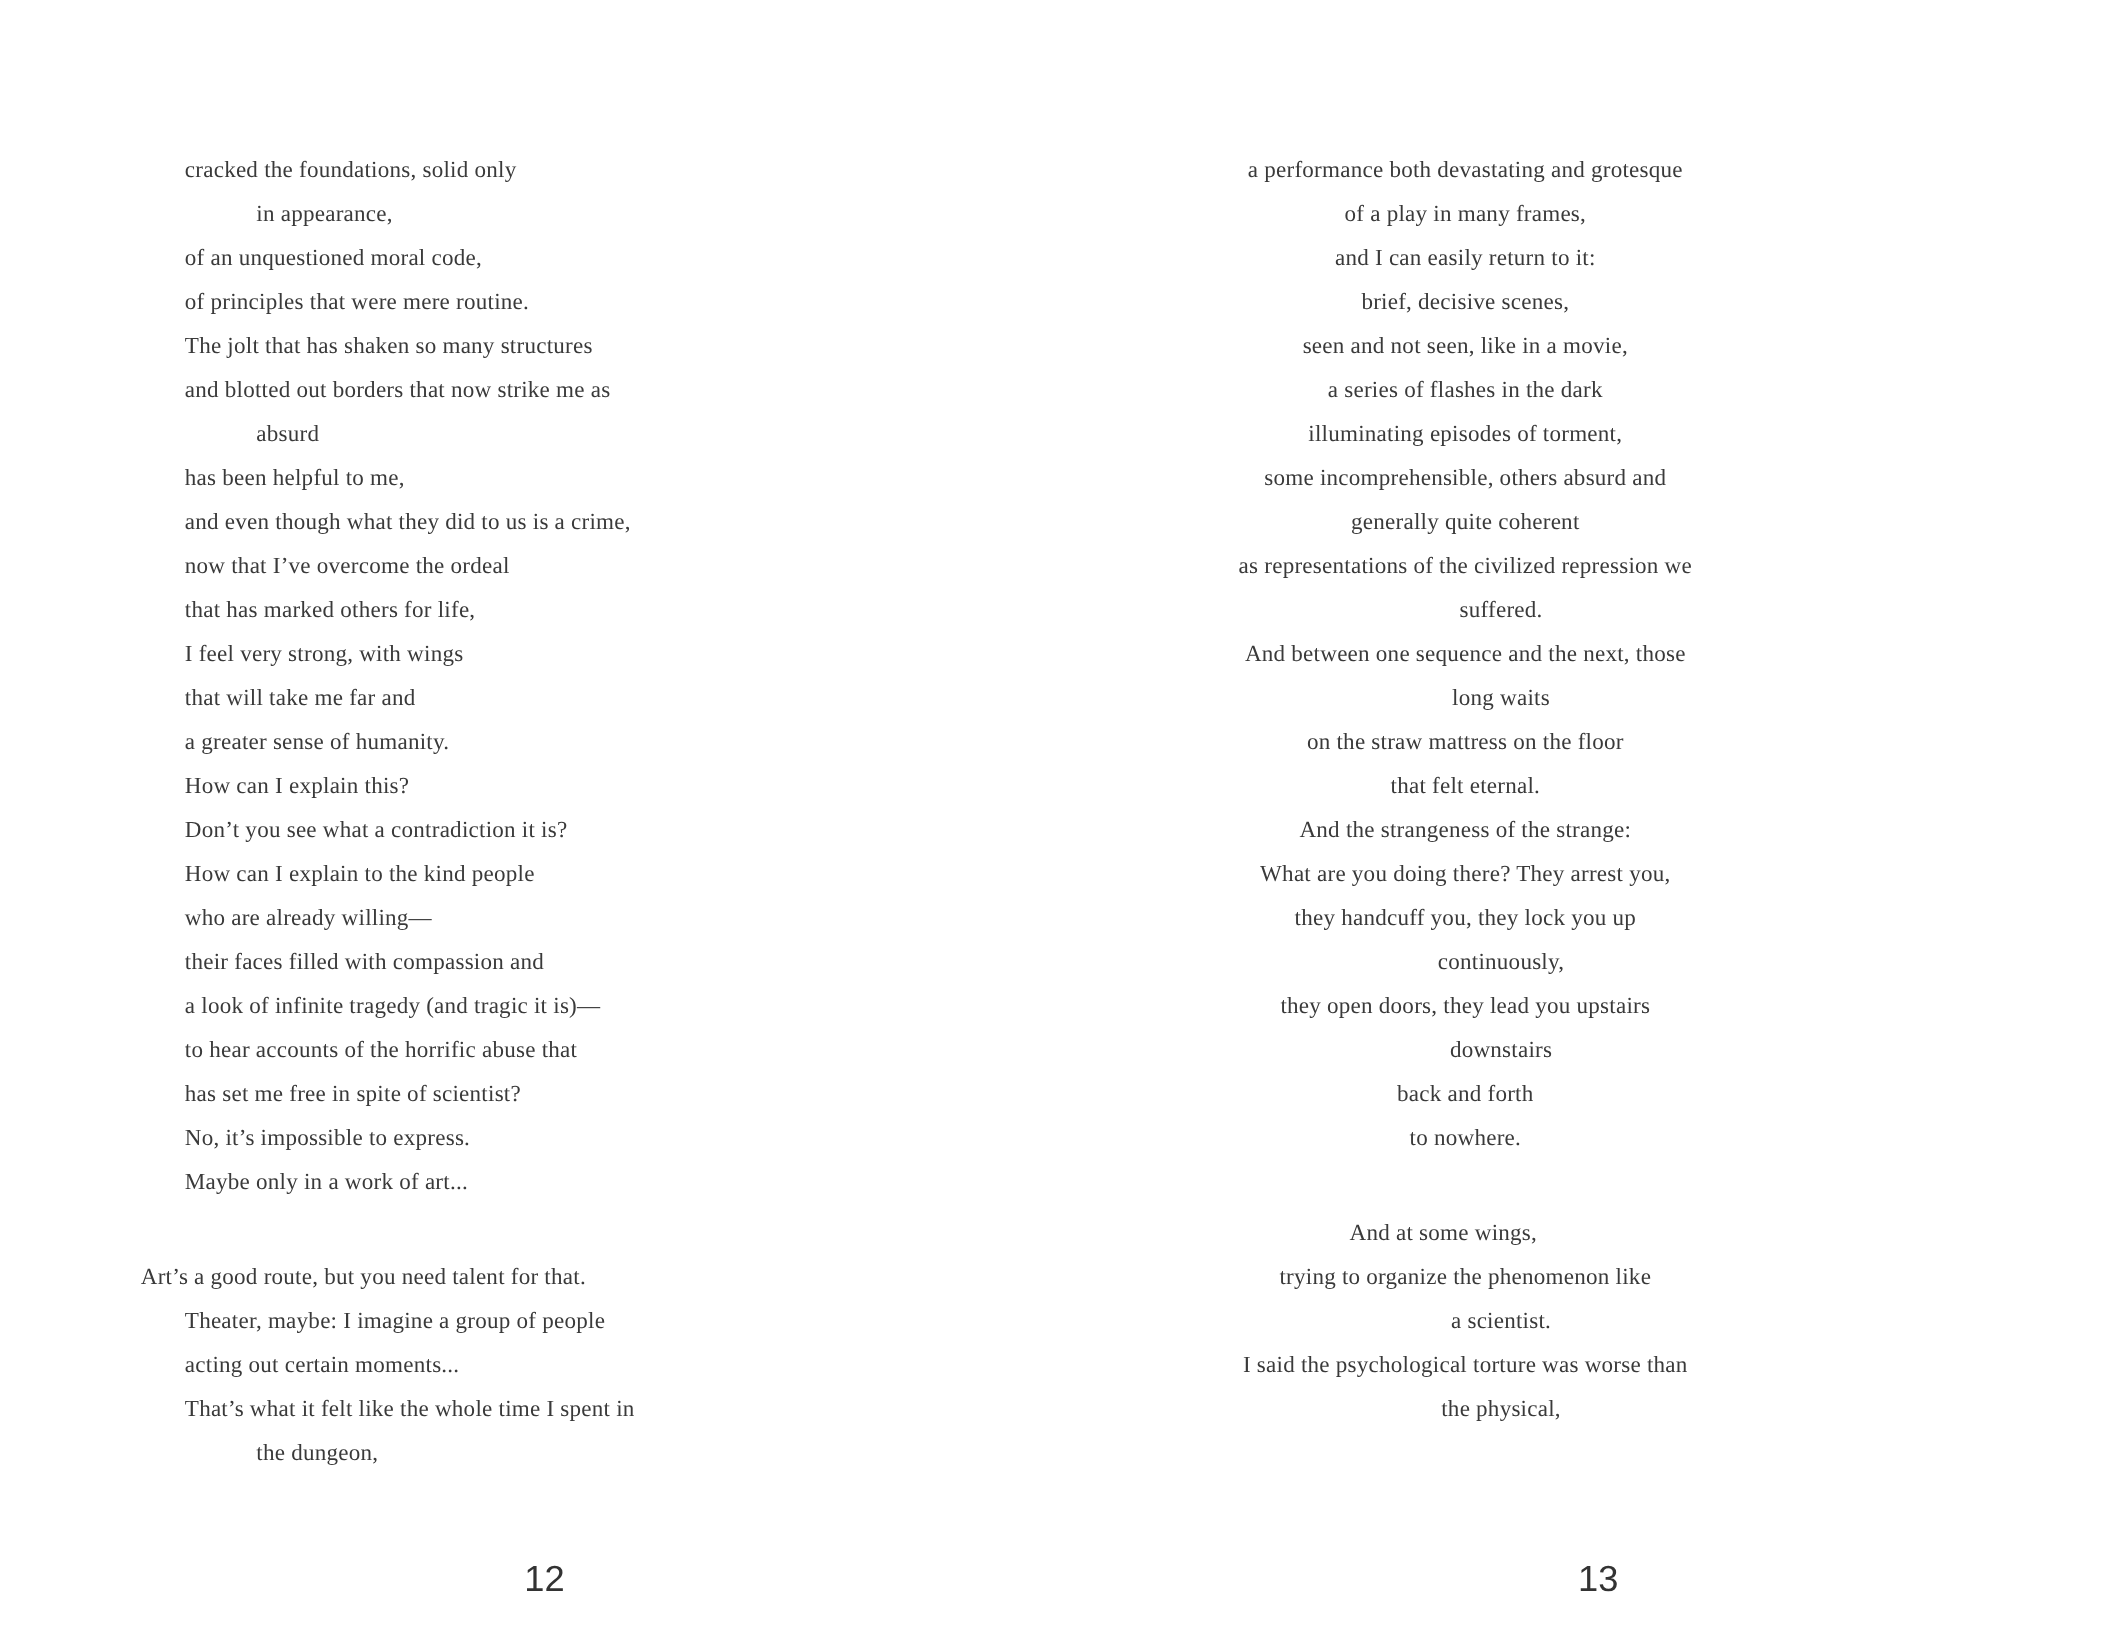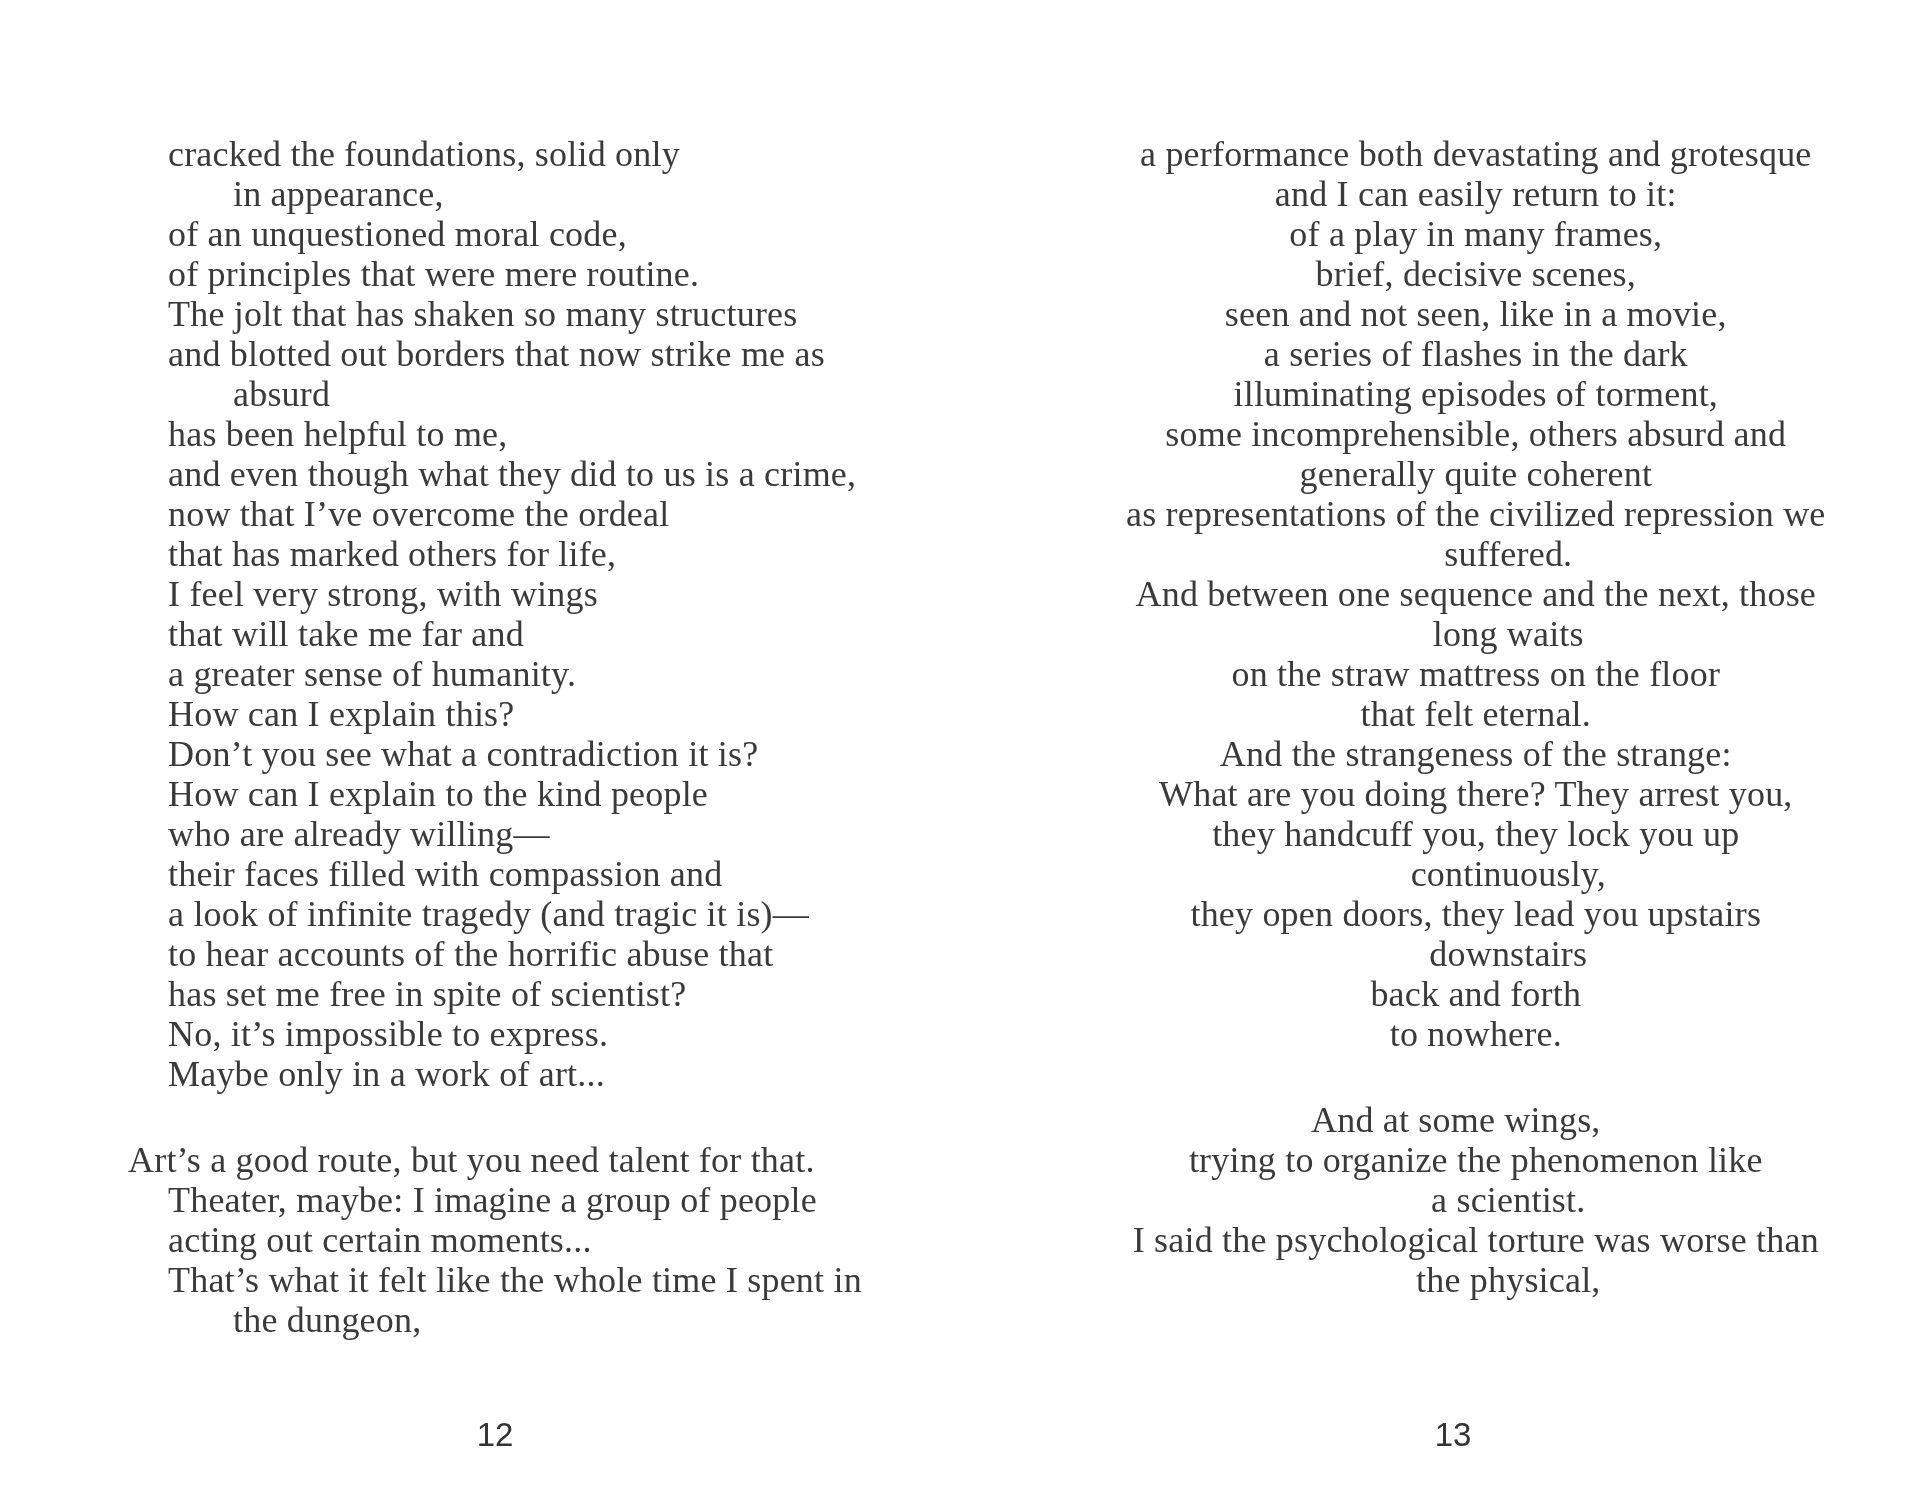--- a/index.html
+++ b/index.html
@@ -27,21 +27,21 @@
     position: absolute;
     top: 134px;
   }
   .page-left  .poem { left: 128px; }
   .page-right .poem { left: 128px; text-align: center; }
 
   .stanza { margin: 0; }
   .stanza + .stanza { margin-top: 46px; }
 
   .line {
-    font-size: 36px;
+    font-size: 21px;
     line-height: 40px;
     color: #3a3a3a;
     white-space: nowrap;
     letter-spacing: 0.2px;
   }
   .i0 { padding-left: 0; }
   .i1 { padding-left: 40px; }
   .i2 { padding-left: 105px; }
 
   .folio {
@@ -96,22 +96,22 @@
           <div class="line i2">the dungeon,</div>
         </div>
       </div>
     <div class="folio">12</div>
   </section>
 
   <section class="page page-right">
     <div class="poem">
         <div class="stanza">
           <div class="line i1">a performance both devastating and grotesque</div>
+          <div class="line i1">of a play in many frames,</div>
           <div class="line i1">and I can easily return to it:</div>
-          <div class="line i1">of a play in many frames,</div>
           <div class="line i1">brief, decisive scenes,</div>
           <div class="line i1">seen and not seen, like in a movie,</div>
           <div class="line i1">a series of flashes in the dark</div>
           <div class="line i1">illuminating episodes of torment,</div>
           <div class="line i1">some incomprehensible, others absurd and</div>
           <div class="line i1">generally quite coherent</div>
           <div class="line i1">as representations of the civilized repression we</div>
           <div class="line i2">suffered.</div>
           <div class="line i1">And between one sequence and the next, those</div>
           <div class="line i2">long waits</div>

